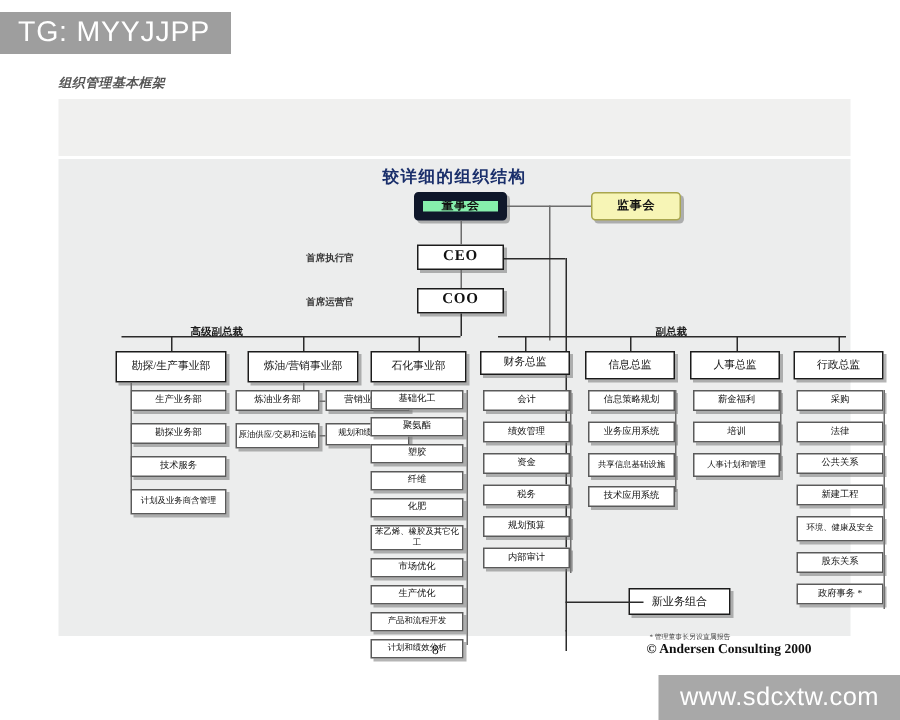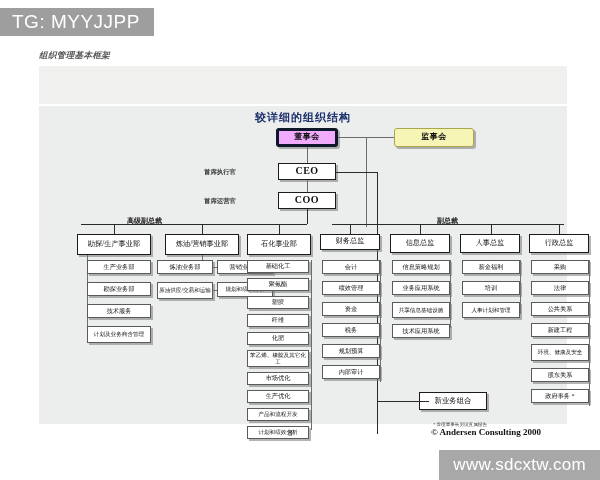--- a/index.html
+++ b/index.html
@@ -64,21 +64,21 @@
     position:absolute;box-sizing:border-box;
     background:#ffffff;border:1px solid #5a5a5a;
     display:flex;align-items:center;justify-content:center;
     text-align:center;
     font-family:"Liberation Serif", serif;
     color:#111;line-height:1.05;
     overflow:hidden;
   }
   .node.heavy{border:1.6px solid #1b1b1b;font-weight:bold;}
   .node.shadow{box-shadow:2px 2px 0 rgba(120,120,120,.55);}
-  .node.purple{background:#f0abfc;border:3px solid #0f172a;border-radius:3px;font-weight:bold;}
+  .node.purple{background:#86efac;border:6px solid #0f172a;border-radius:3px;font-weight:bold;}
   .node.yellow{background:#f7f5b6;border:1px solid #a9a64e;border-radius:3px;font-weight:bold;}
   .node.exec{font-weight:bold;font-size:10px;letter-spacing:.5px;}
   .node.dept{font-size:7.2px;font-weight:normal;padding:1px;}
   .node.leaf{font-size:6.2px;padding:0 1px;}
   .node.leaf2{font-size:5.6px;padding:0 1px;line-height:1.12;}
 
   .side-label{
     position:absolute;
     font-family:"Liberation Serif", serif;
     font-size:6.4px;font-weight:bold;color:#3a3a3a;
@@ -133,21 +133,21 @@
   <div class="doc-header">组织管理基本框架</div>
 
   <div class="title-band"></div>
 
   <div class="chart">
 
     <div class="chart-title">较详细的组织结构</div>
 
     <div class="node purple shadow exec" style="left:237px;top:22px;width:62px;height:19px;font-size:8px;">董事会</div>
 
-    <div class="node yellow shadow exec" style="left:355px;top:22px;width:80px;height:19px;font-size:8px;text-align:right;">监事会</div>
+    <div class="node yellow shadow exec" style="left:355px;top:22px;width:60px;height:19px;font-size:8px;text-align:right;">监事会</div>
 
     <div class="node heavy shadow exec" style="left:239px;top:57px;width:58px;height:17px;">CEO</div>
 
     <div class="node heavy shadow exec" style="left:239px;top:86px;width:58px;height:17px;">COO</div>
 
     <div class="side-label" style="left:165px;top:62px;">首席执行官</div>
     <div class="side-label" style="left:165px;top:91px;">首席运营官</div>
 
     <div class="rank-label" style="left:48px;top:110px;">高级副总裁</div>
     <div class="rank-label" style="left:358px;top:110px;">副总裁</div>

